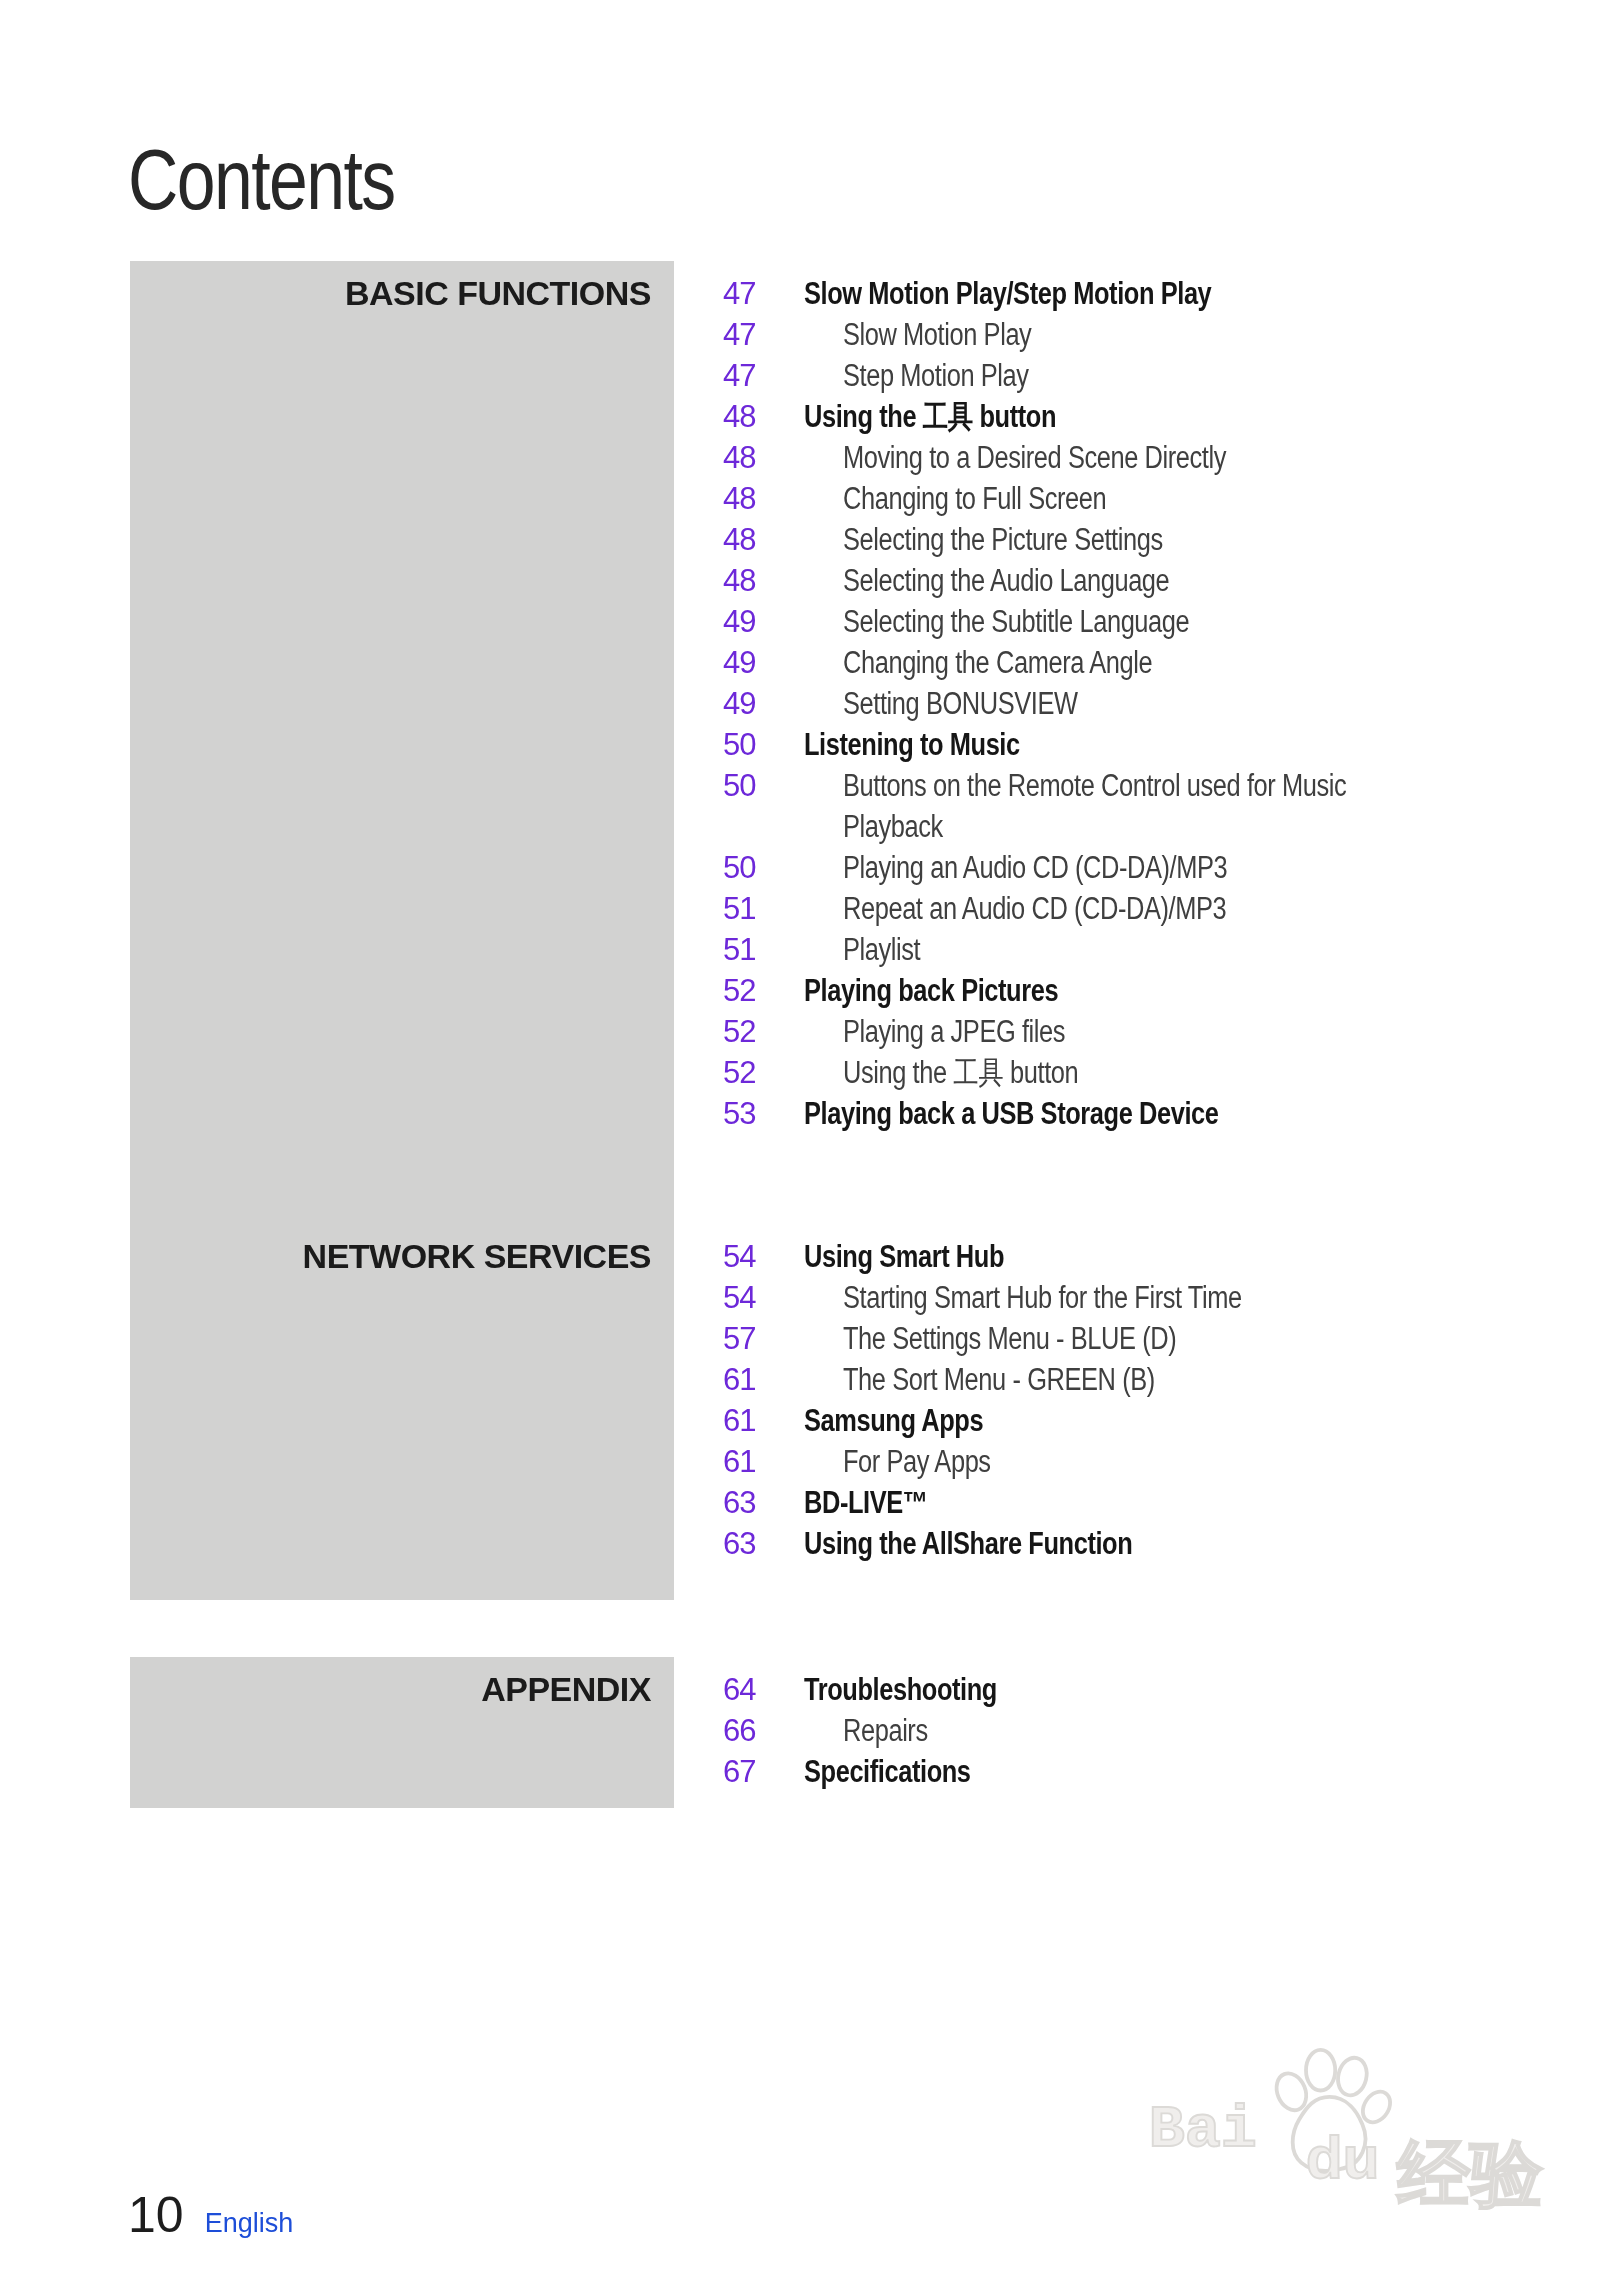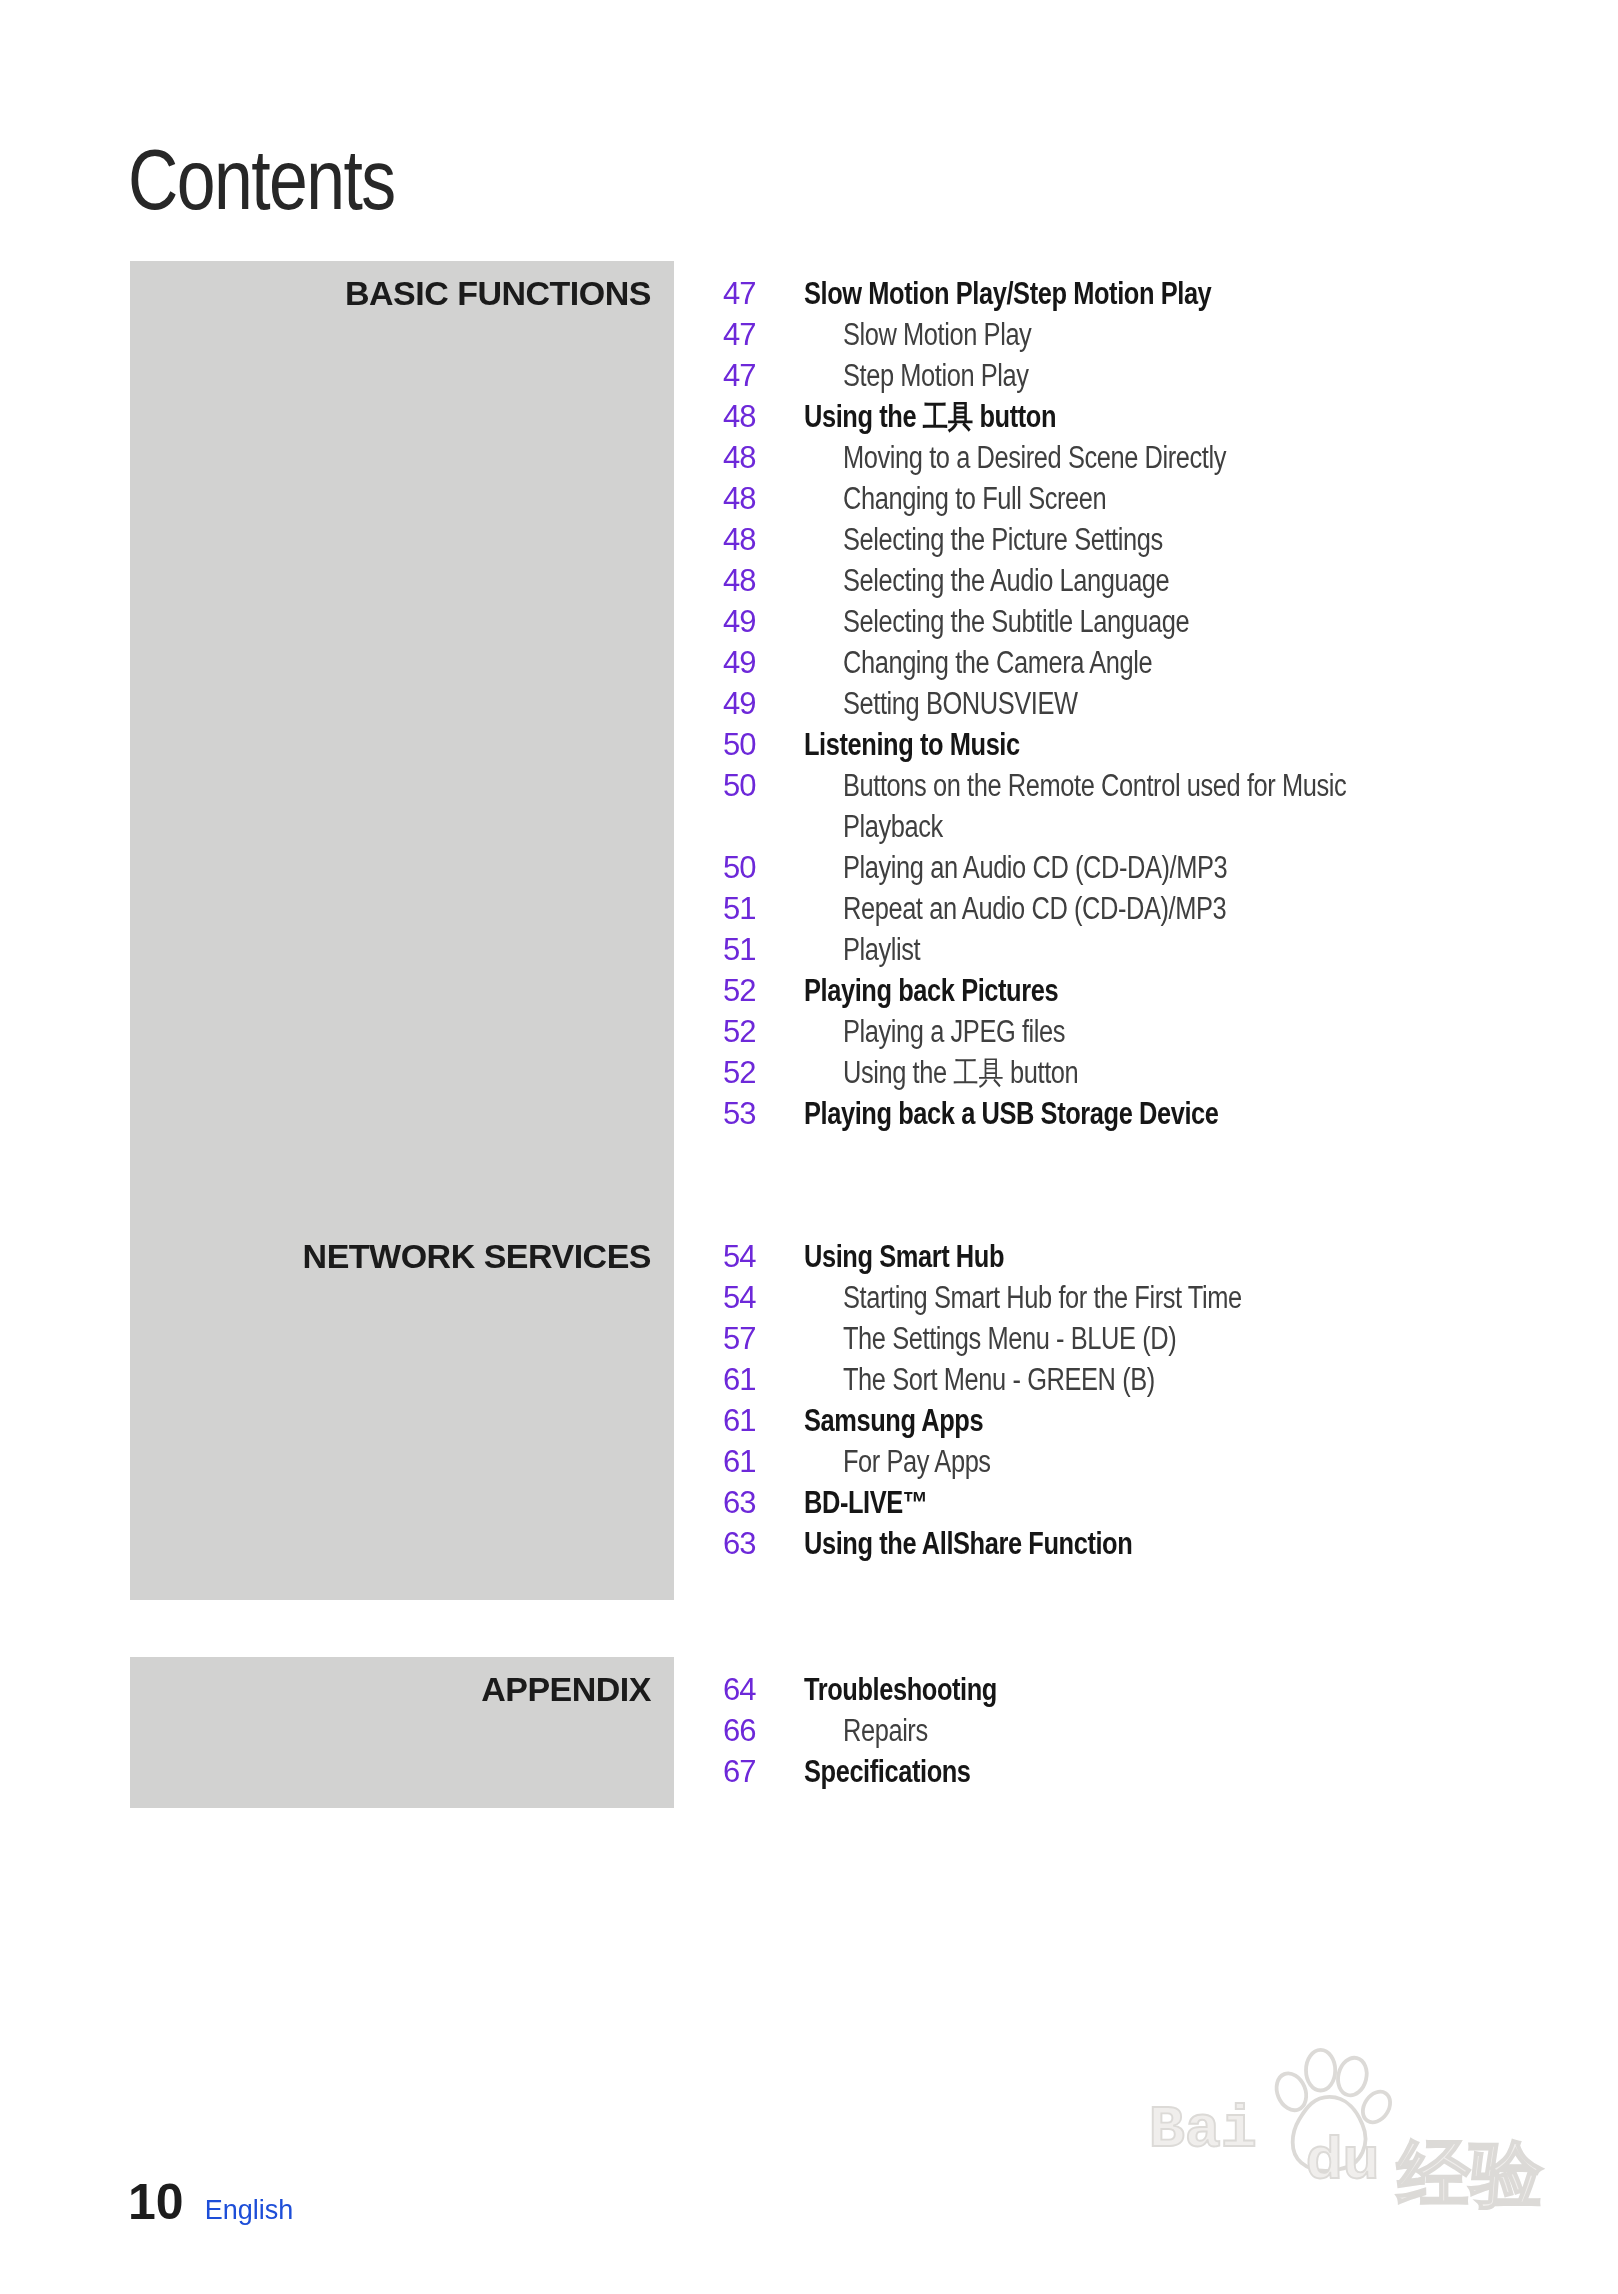--- a/index.html
+++ b/index.html
@@ -55,21 +55,21 @@
     transform:scaleX(0.82); transform-origin:0 0;
   }
   .row.bold .lbl { font-weight:700; color:#161616; }
   .row.sub  .lbl { margin-left:39px; color:#3f3f3f; }
 
   
   .footer {
     position:absolute; left:128px; top:2173px;
     display:flex; align-items:baseline; gap:21px;
   }
-  .footer-page-number { font-size:50px; font-weight:700; color:#1d1d1d; }
+  .footer-page-number { font-size:50px; font-weight:400; color:#1d1d1d;margin-top:13px; }
   .footer-language  { font-size:27px; font-weight:400; color:#1d4ed8; }
 
   
   .watermark { position:absolute; left:1143px; top:2046px; width:413px; height:197px; }
   .wm-txt {
     position:absolute; font-weight:700; color:#f0eeec;
     -webkit-text-stroke:1.9px #dcdad7;
     white-space:nowrap;
   }
   .wm-bai { left:5.8px;  top:50px;  font-size:60px;font-family:Liberation Mono, monospace; }

